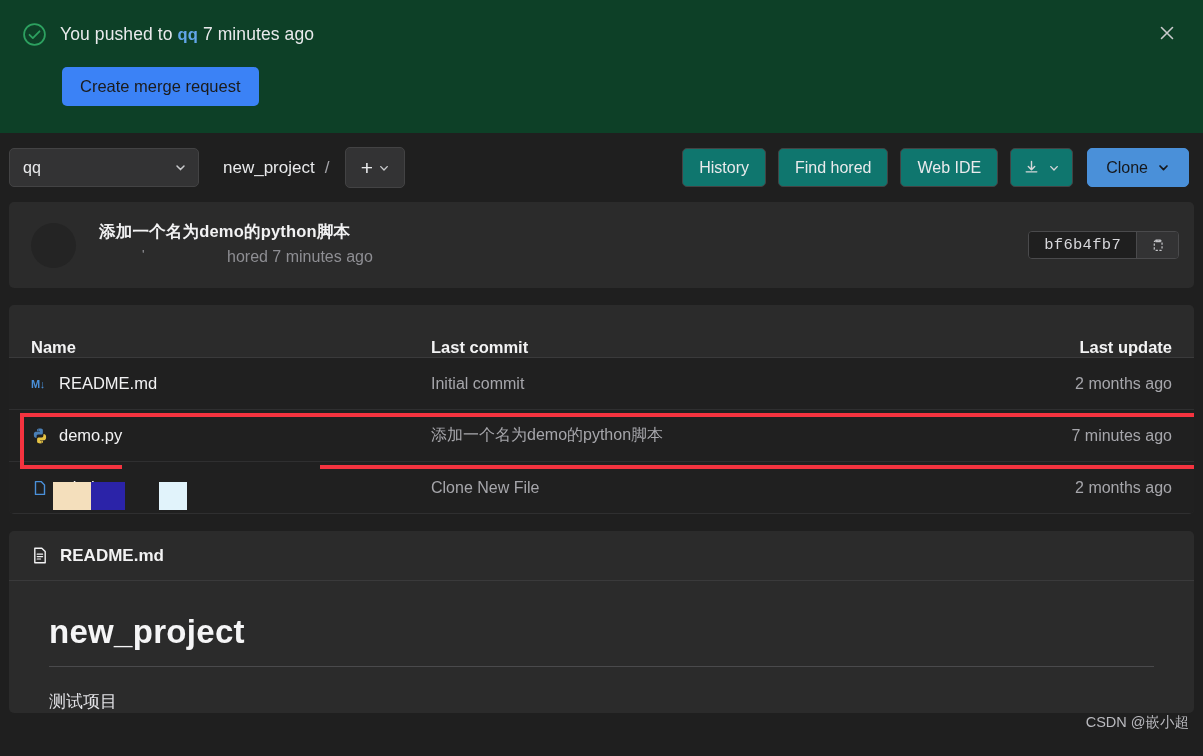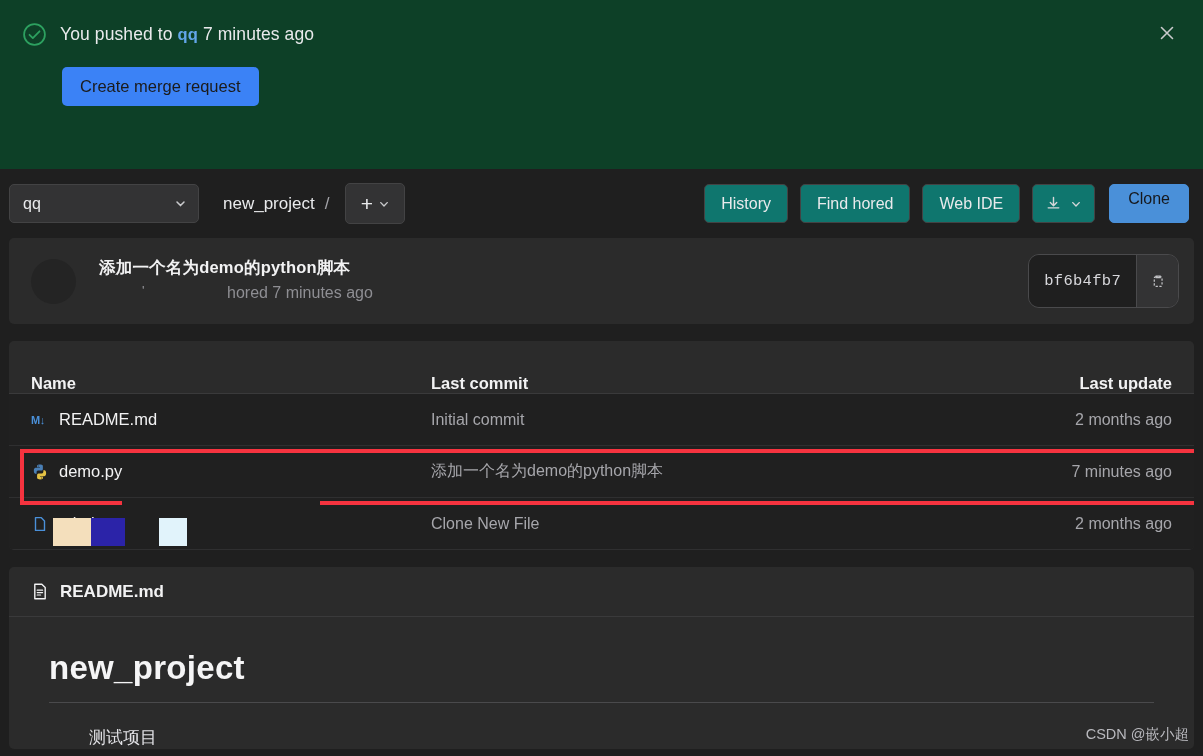--- a/index.html
+++ b/index.html
@@ -10,21 +10,21 @@
     overflow: hidden;
     background: #1f1f1f;
     font-family: "Liberation Sans", "DejaVu Sans", sans-serif;
     color: #ececef;
   }
 
   
   .banner {
     position: relative;
     background: #0d4027;
-    height: 169px;
+    height: 133px;
     padding: 22px 24px 0 22px;
   }
   .banner-row {
     display: flex;
     align-items: center;
     gap: 13px;
   }
   .check-icon {
     width: 25px; height: 25px;
     flex: 0 0 25px;
@@ -123,21 +123,20 @@
     flex: 0 0 auto;
   }
   .tb-btn.icon-btn { padding: 0 12px; gap: 8px; }
   .tb-btn.clone {
     background: #4a90d9;
     border-color: #4a90d9;
     color: #16181c;
     gap: 9px;
     padding: 10px 18px;
     margin-left: 14px;
-    flex-direction: column;
   }
 
   
   .commit-card {
     background: #2b2b2b;
     margin: 0 9px;
     border-radius: 5px;
     height: 86px;
     display: flex;
     align-items: center;
@@ -178,23 +177,23 @@
   }
   .commit-meta .meta-text {
     position: absolute;
     left: 128px; top: 0;
     white-space: nowrap;
   }
   .commit-sha {
     display: flex;
     align-items: stretch;
     border: 1px solid #4a4a4c;
-    border-radius: 11px;
+    border-radius: 4px;
     overflow: hidden;
-    height: 54px;
+    height: 28px;
     flex: 0 0 auto;
     text-align: right;
   }
   .sha-text {
     background: #1f1f1f;
     color: #d8d8dc;
     font-family: "Liberation Mono", "DejaVu Sans Mono", monospace;
     font-size: 15.5px;
     display: flex; align-items: center;
     padding: 0 15px;
@@ -313,26 +312,25 @@
     font-weight: bold;
     color: #f5f5f6;
     letter-spacing: .3px;
     padding-bottom: 15px;
     border-bottom: 1px solid #4a4a4c;
   }
   .readme-p {
     margin-top: 23px;
     font-size: 17px;
     color: #e2e2e6;
-    margin-left: 40px;
   }
   .watermark {
     position: absolute;
     right: 14px;
-    bottom: 12px;
+    bottom: 24px;
     font-size: 14.5px;
     color: #b9b9be;
   }
 </style>
 </head>
 <body>
 
 <div class="banner">
   <div class="banner-row">
     <svg class="check-icon" viewBox="0 0 24 24">

